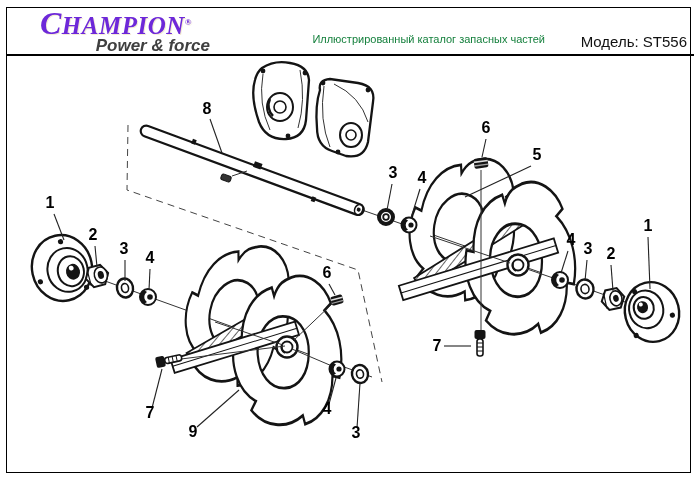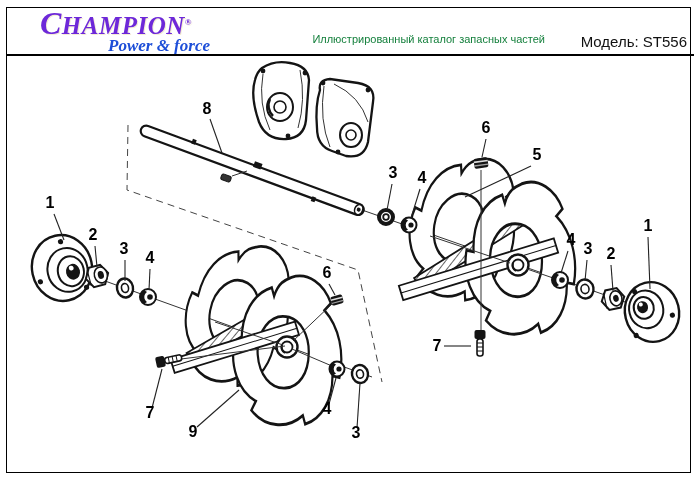--- a/index.html
+++ b/index.html
@@ -16,22 +16,22 @@
   }
   .logo{position:absolute;left:32px;top:9px;width:180px;}
   .logo-main{
     font-family:"Liberation Serif",serif;font-style:italic;font-weight:bold;
     font-size:25px;line-height:26px;color:#6d28d9;letter-spacing:.5px;
     text-shadow:1px 1px 0 #caa32a33;white-space:nowrap;margin-left:8px;
   }
   .logo-initial{font-size:32px;}
   .logo-reg{font-size:9px;vertical-align:super;}
   .logo-tag{
-    font-family:Liberation Serif, serif;font-style:italic;font-weight:bold;
-    font-size:17px;line-height:17px;color:#1d4ed8;text-align:right;
+    font-family:Liberation Sans, sans-serif;font-style:italic;font-weight:bold;
+    font-size:17px;line-height:17px;color:#404040;text-align:right;
     padding-right:2px;margin-top:-2px;white-space:nowrap;
   }
   .doc-title{
     position:absolute;left:215px;top:33px;width:330px;text-align:right;
     font-size:11px;color:#15803d;white-space:nowrap;
   }
   .doc-model{
     position:absolute;right:13px;top:33px;font-size:15px;font-weight:normal;
     white-space:nowrap;
   }

